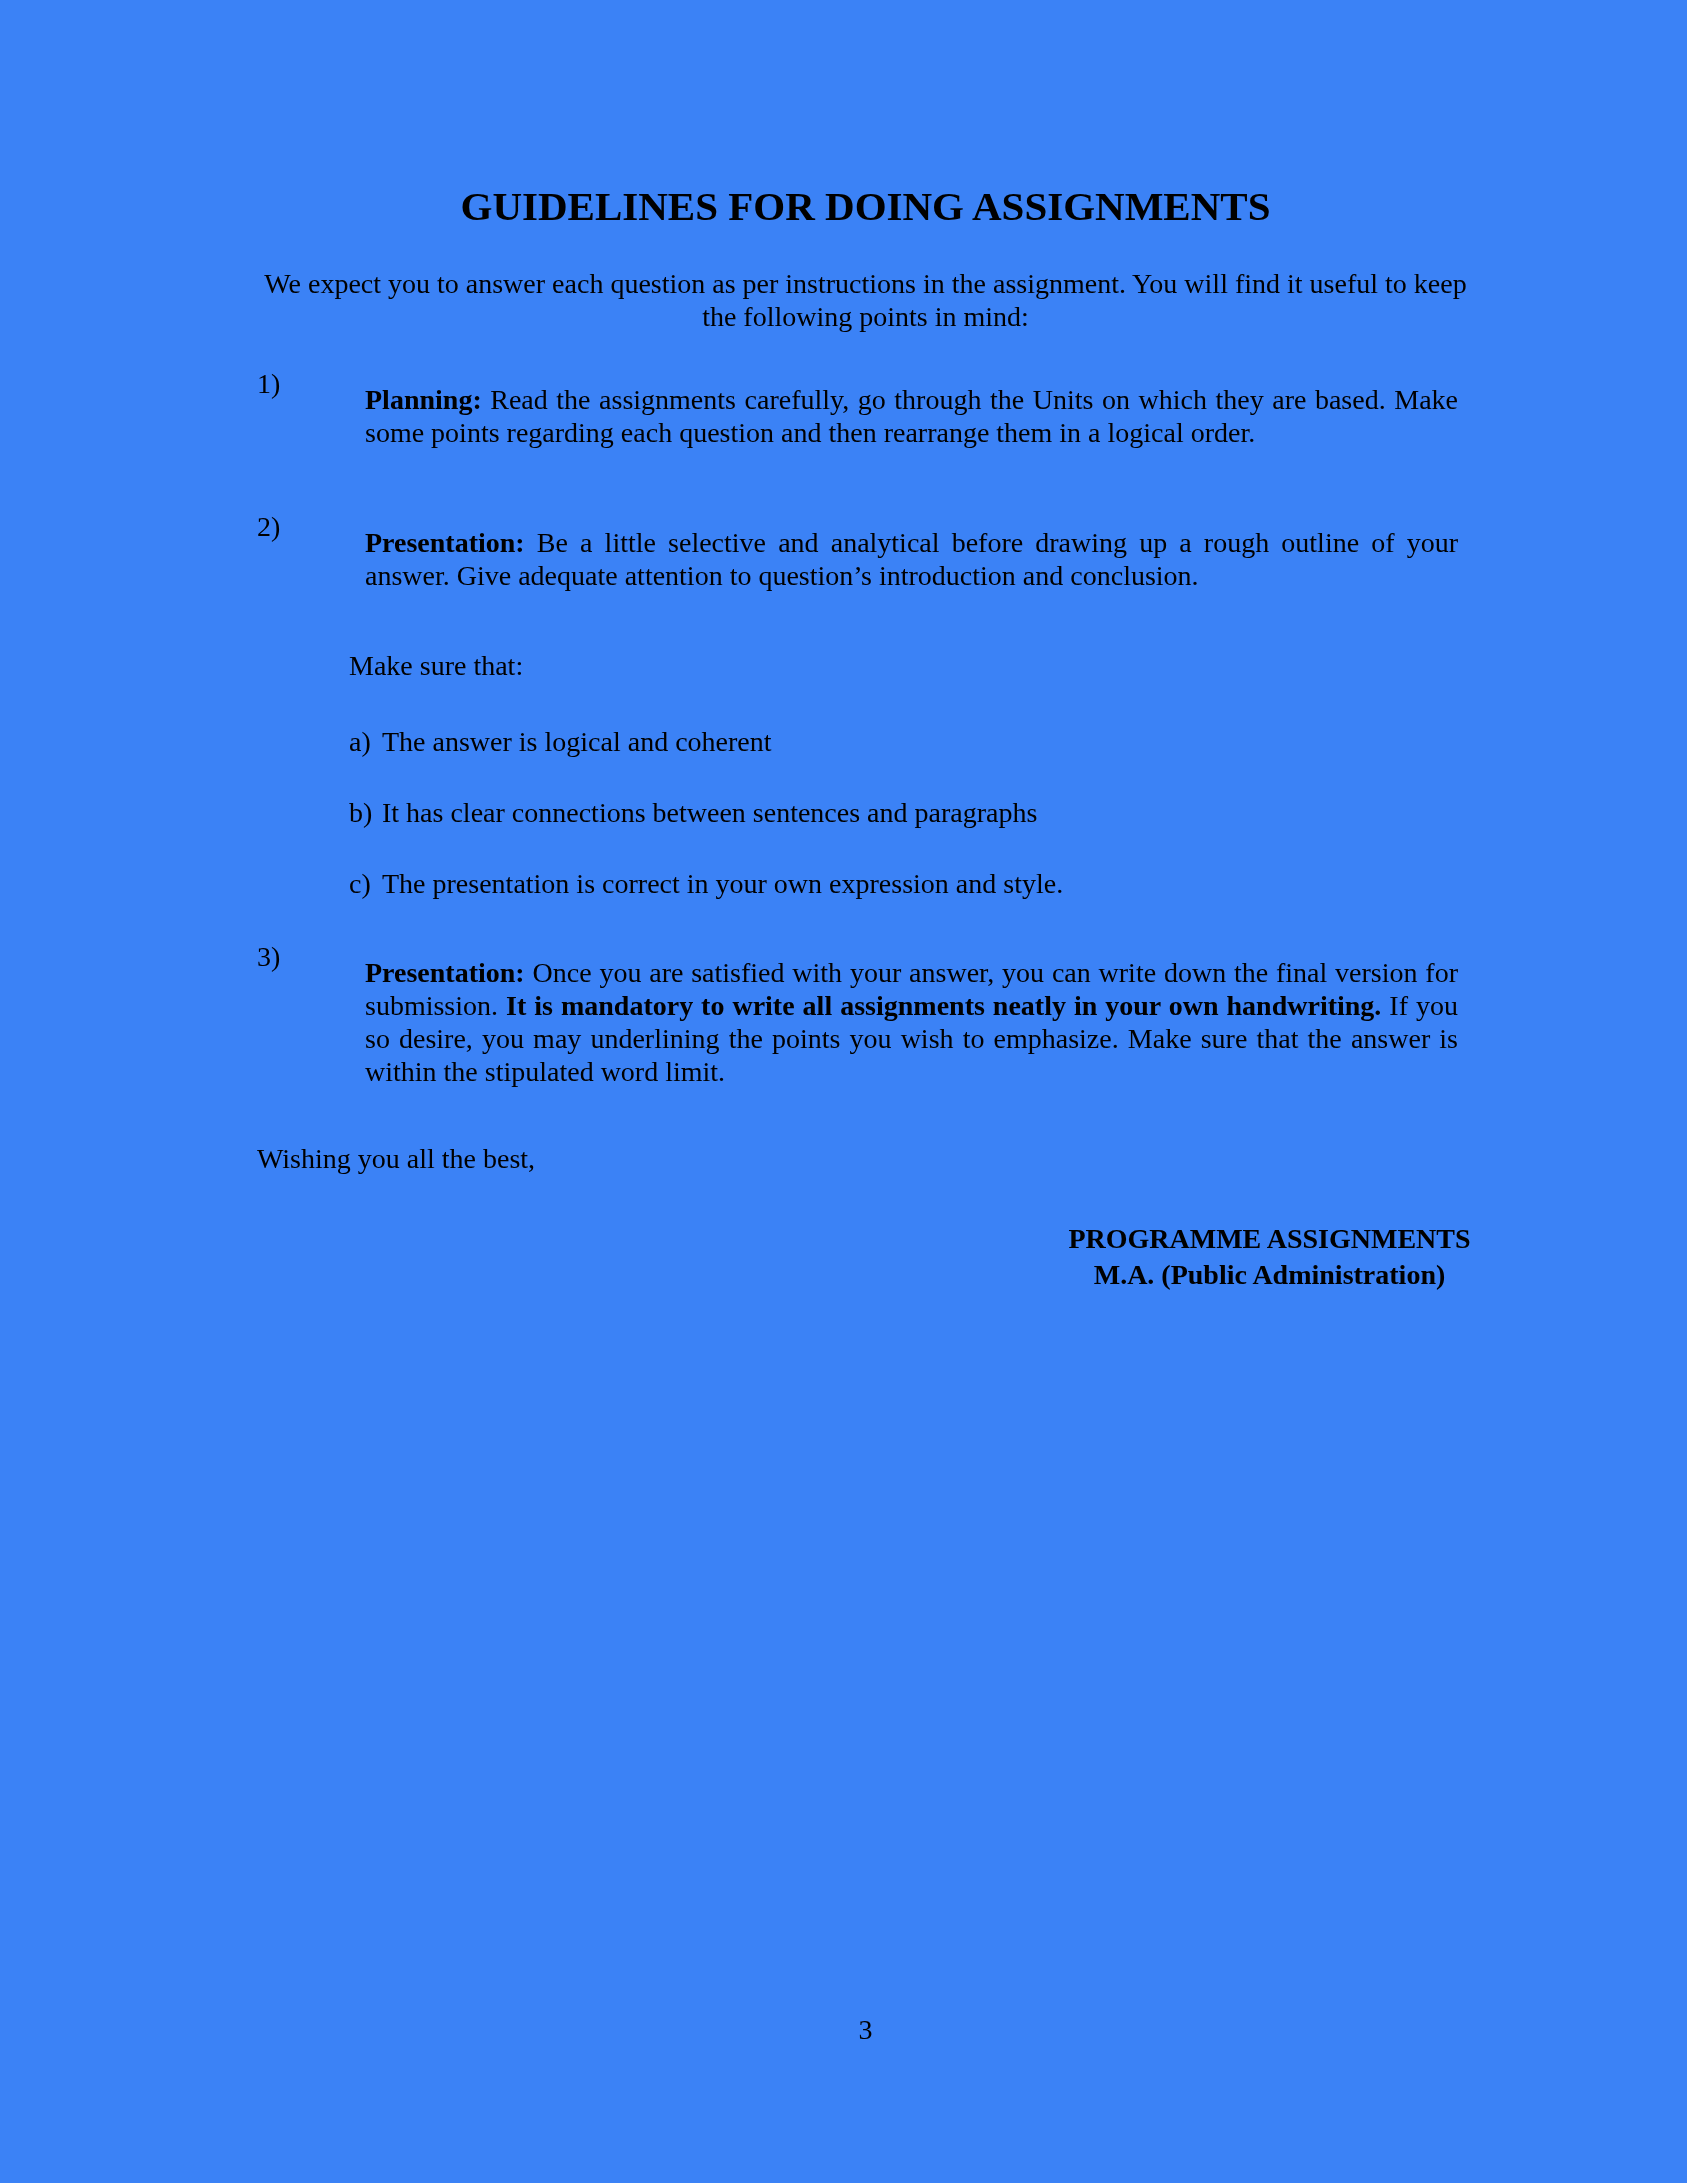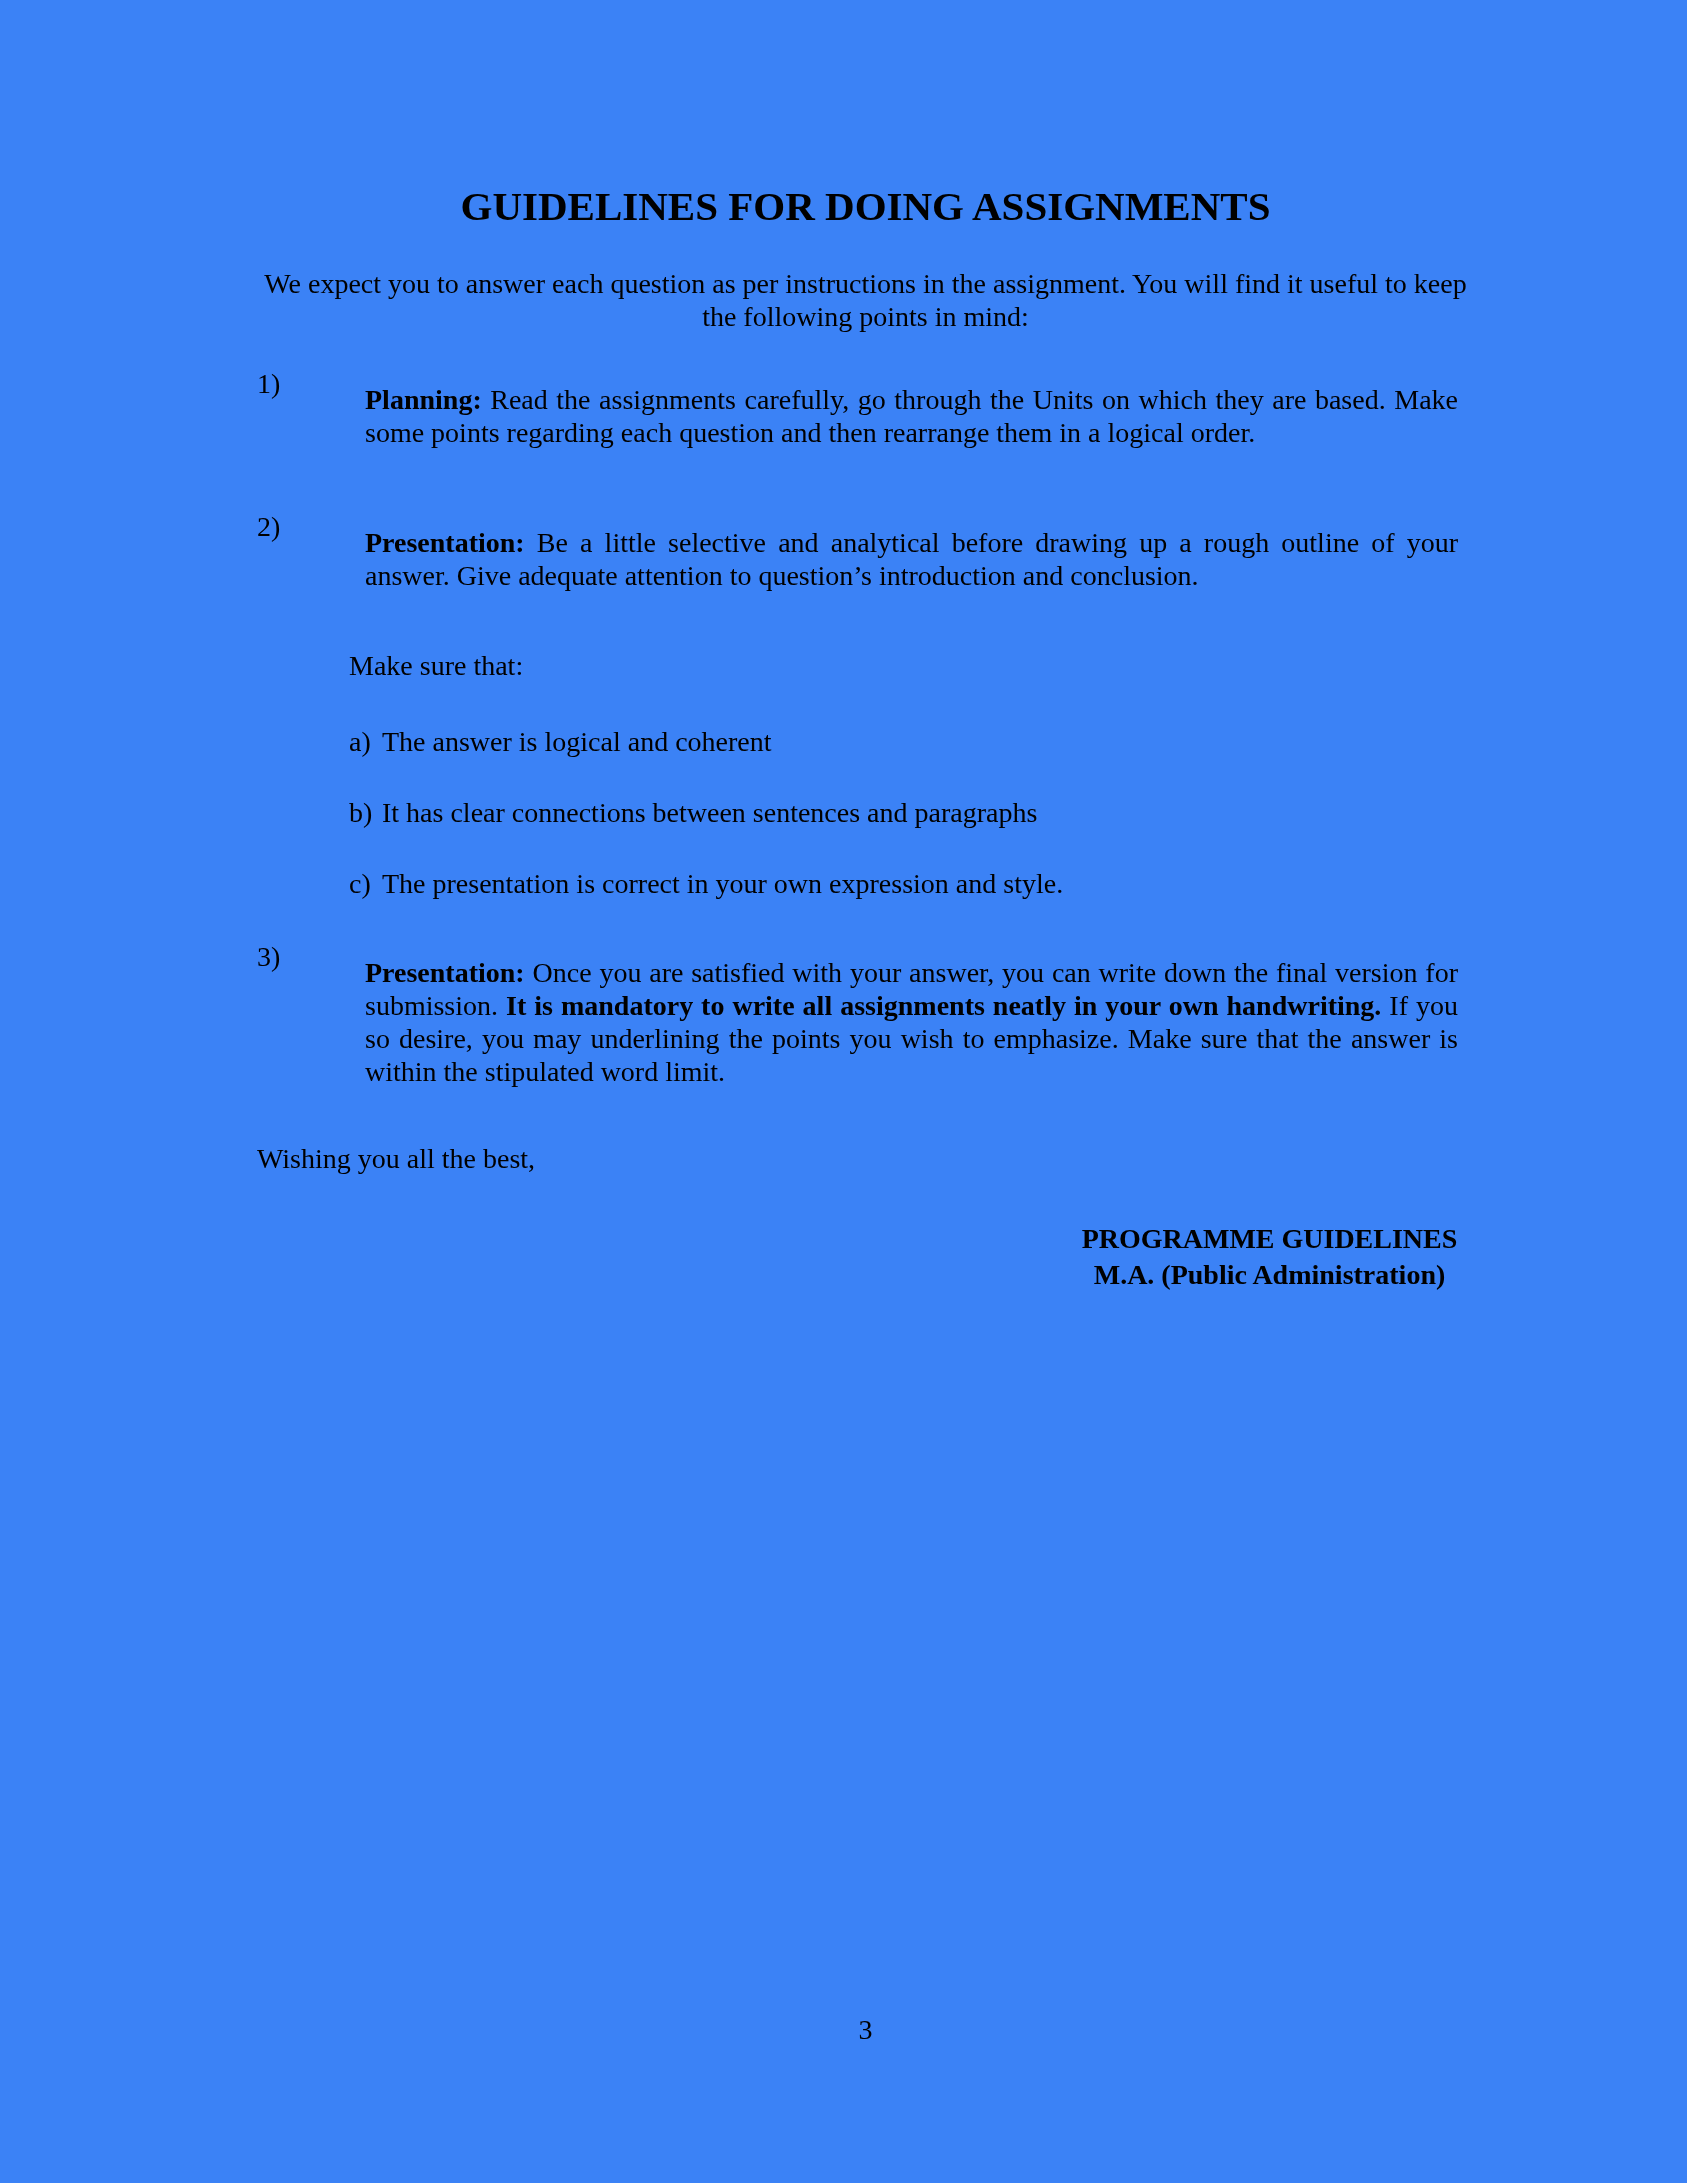--- a/index.html
+++ b/index.html
@@ -119,20 +119,20 @@
   </div>
 
   <div class="numbered-item item-3">
     <span class="num">3)</span>
     <p class="item-body"><b>Presentation:</b><span> Once you are satisfied with your answer, you can write down the final version for submission. </span><b>It is mandatory to write all assignments neatly in your own handwriting.</b><span> If you so desire, you may underlining the points you wish to emphasize. Make sure that the answer is within the stipulated word limit.</span></p>
   </div>
 
   <p class="closing">Wishing you all the best,</p>
 
   <div class="signature">
-    <div>PROGRAMME GUIDELINES</div>
+    <div>PROGRAMME ASSIGNMENTS</div>
     <div>M.A. (Public Administration)</div>
   </div>
 
   <div class="page-number">3</div>
 
 </div>
 
 
 </body></html>

